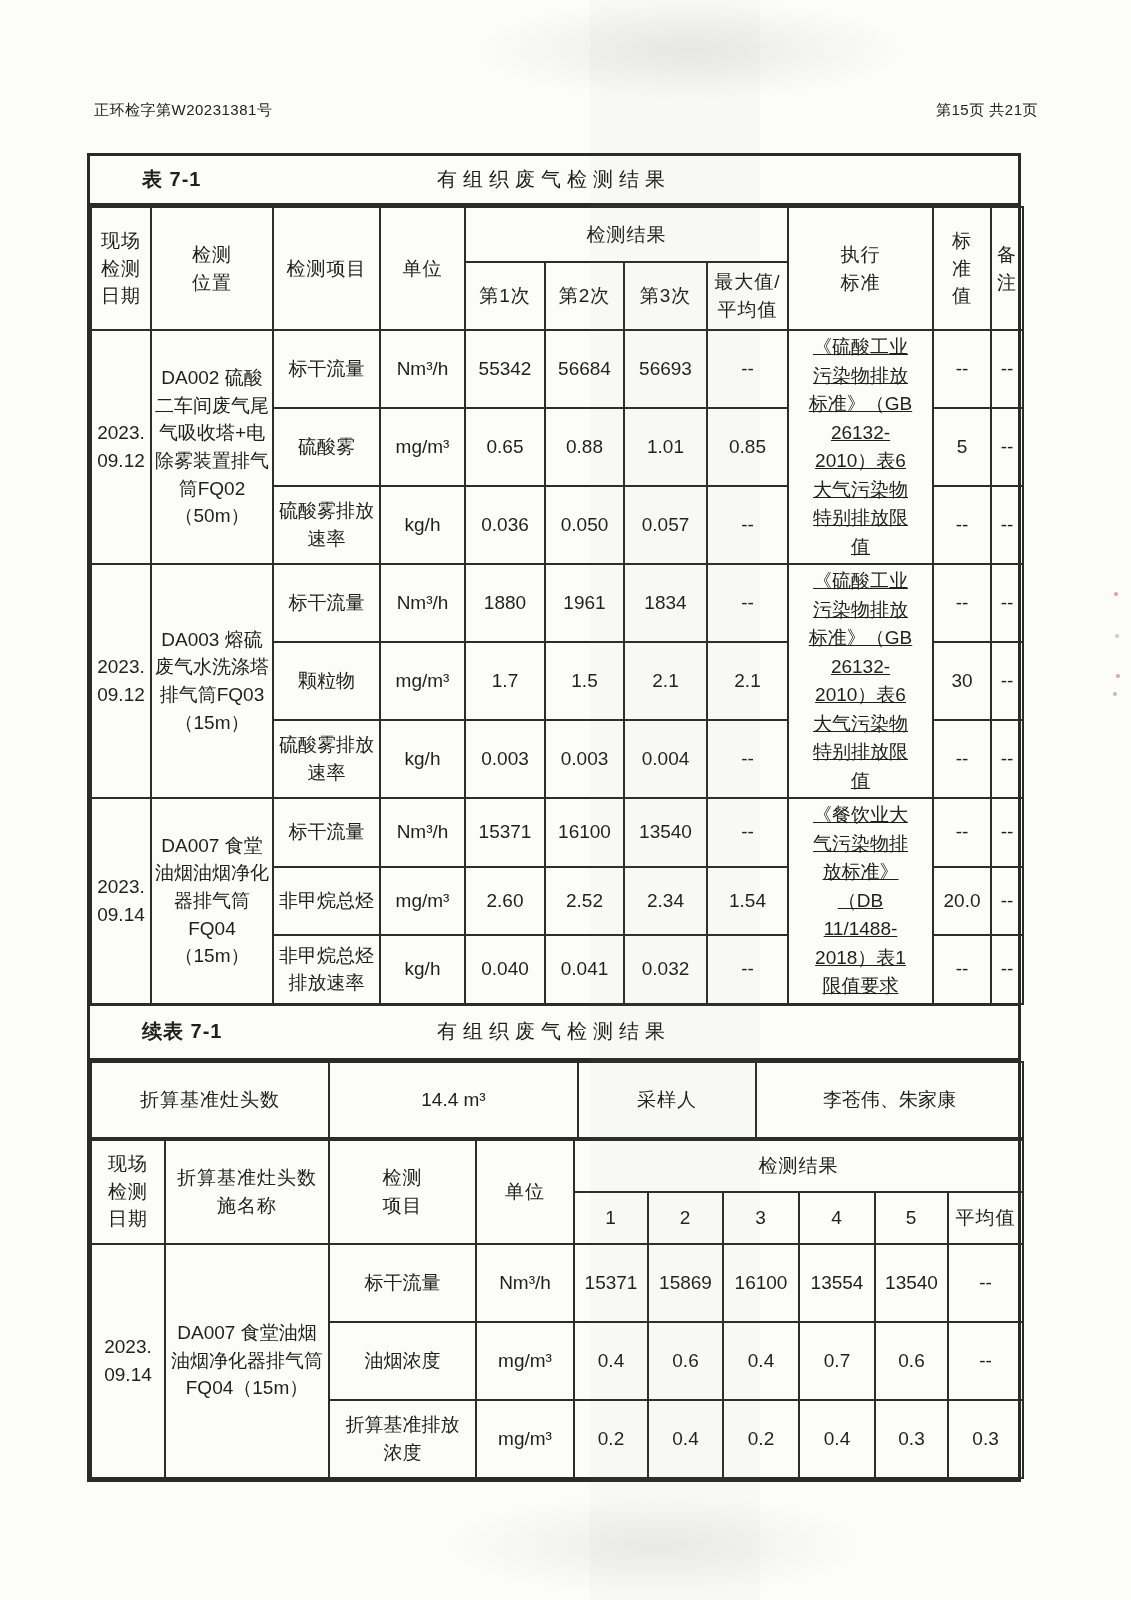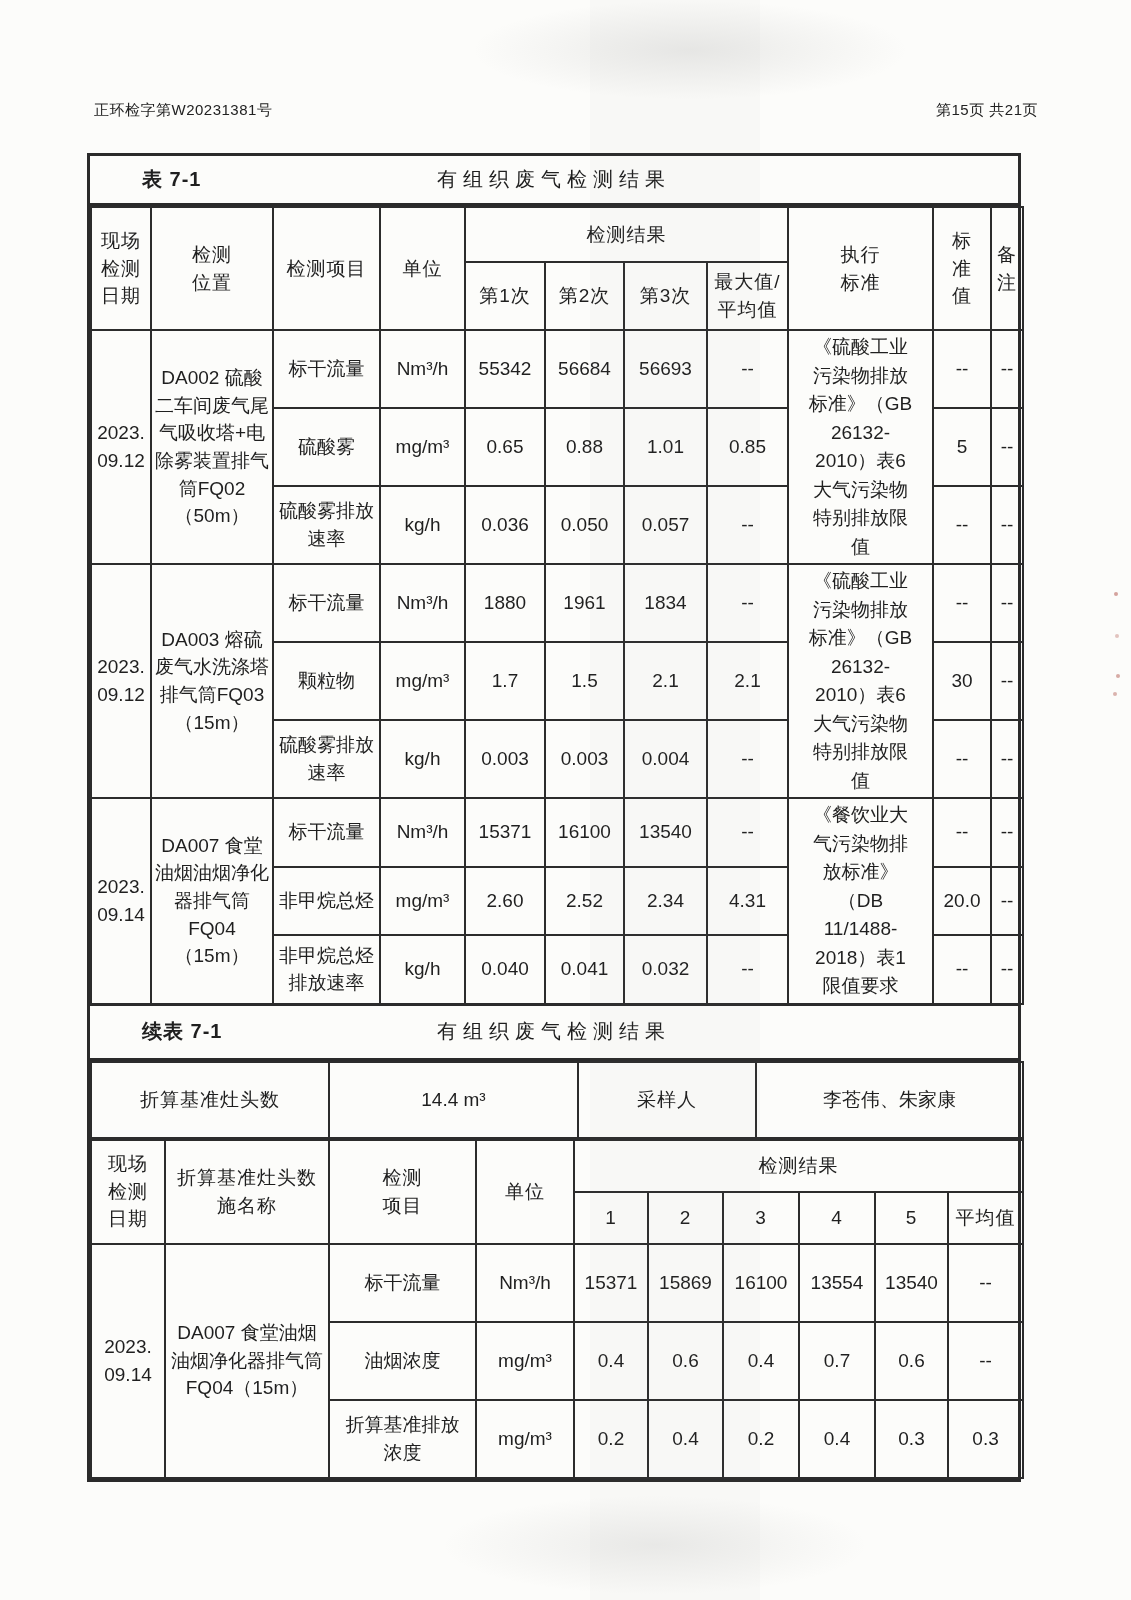--- a/index.html
+++ b/index.html
@@ -36,21 +36,21 @@
   }
   table.t td {
     border: 2px solid #2c2c2c;
     text-align: center; vertical-align: middle;
     font-size: 19px; line-height: 1.45;
     padding: 2px 3px;
     white-space: pre-line;
     overflow-wrap: break-word;
   }
   table.t td.hd { letter-spacing: 1px; }
-  table.t td.std { line-height: 1.5; padding: 2px 16px; }
+  table.t td.std { line-height: 1.5; padding: 2px 16px; text-decoration: underline; }
   .t1 tr.h1 { height: 55px; }
   .t1 tr.h2 { height: 68px; }
   .t1 tr.dr { height: 68px; }
   .supp tr { height: 76px; }
   .t2 tr.h1 { height: 52px; }
   .t2 tr.h2 { height: 52px; }
   .t2 tr.dr { height: 78px; }
   
   .smudge { position: absolute; pointer-events: none; }
   .sm-top { left: 470px; top: 0; width: 440px; height: 100px;
@@ -203,21 +203,21 @@
         <td rowspan="3" class="std">《餐饮业大气污染物排放标准》（DB 11/1488-2018）表1 限值要求</td>
         <td>--</td>
         <td>--</td>
       </tr>
       <tr class="dr">
         <td>非甲烷总烃</td>
         <td>mg/m³</td>
         <td>2.60</td>
         <td>2.52</td>
         <td>2.34</td>
-        <td>4.31</td>
+        <td>1.54</td>
         <td>20.0</td>
         <td>--</td>
       </tr>
       <tr class="dr">
         <td>非甲烷总烃排放速率</td>
         <td>kg/h</td>
         <td>0.040</td>
         <td>0.041</td>
         <td>0.032</td>
         <td>--</td>

